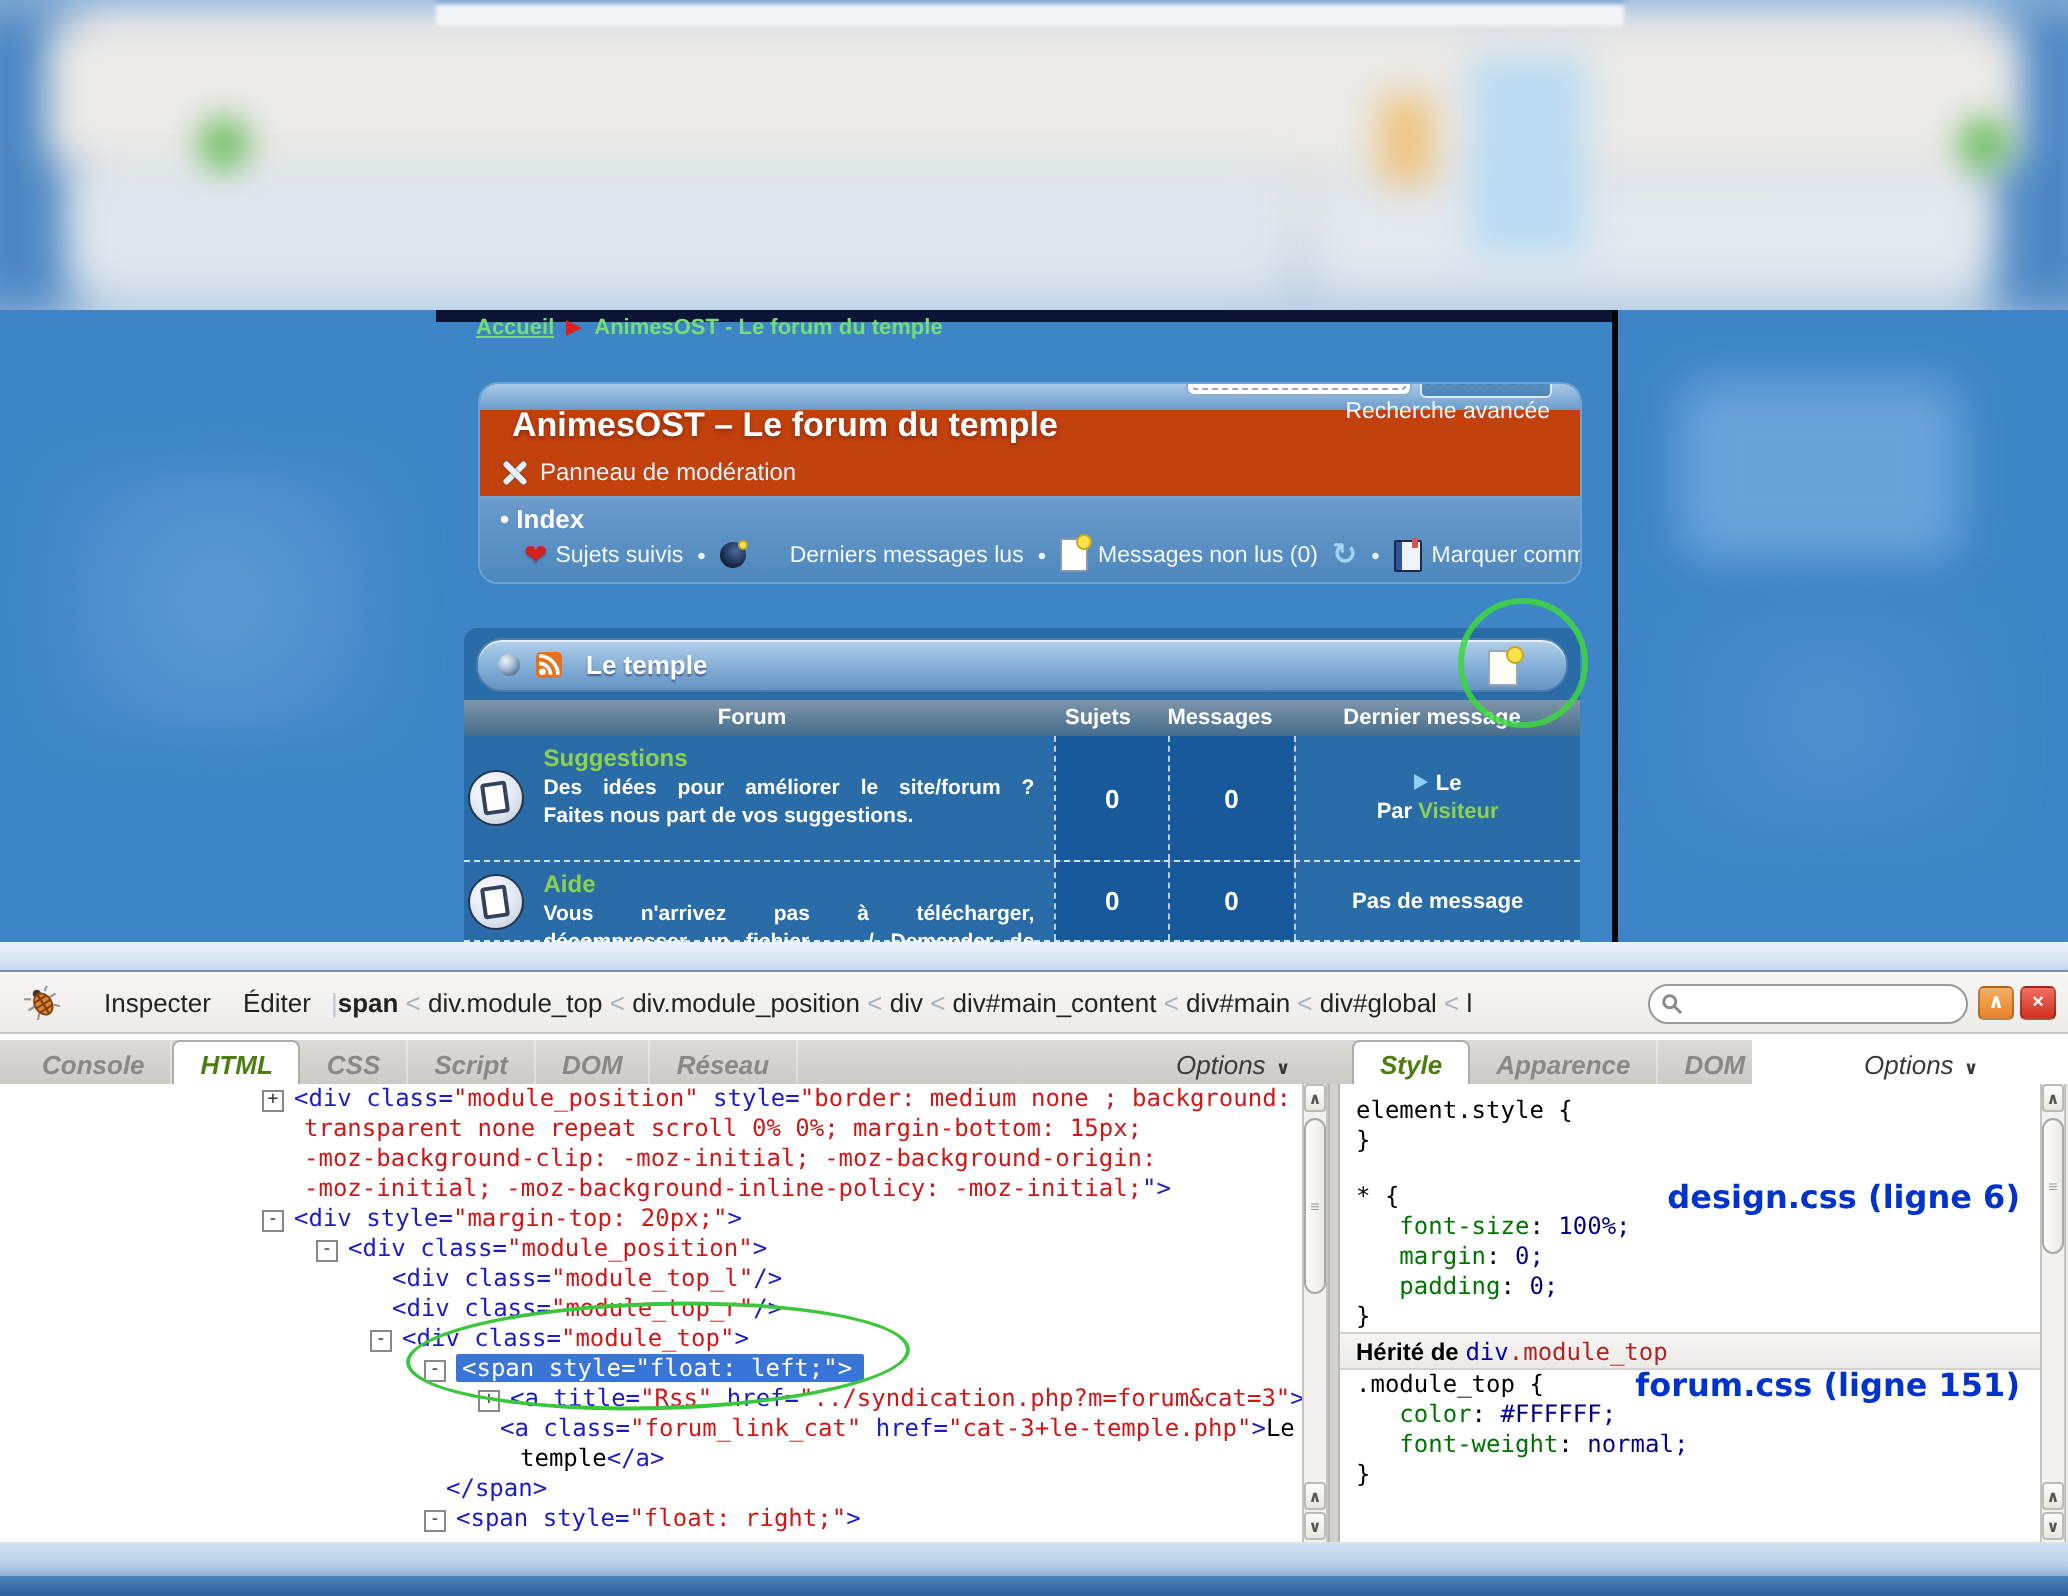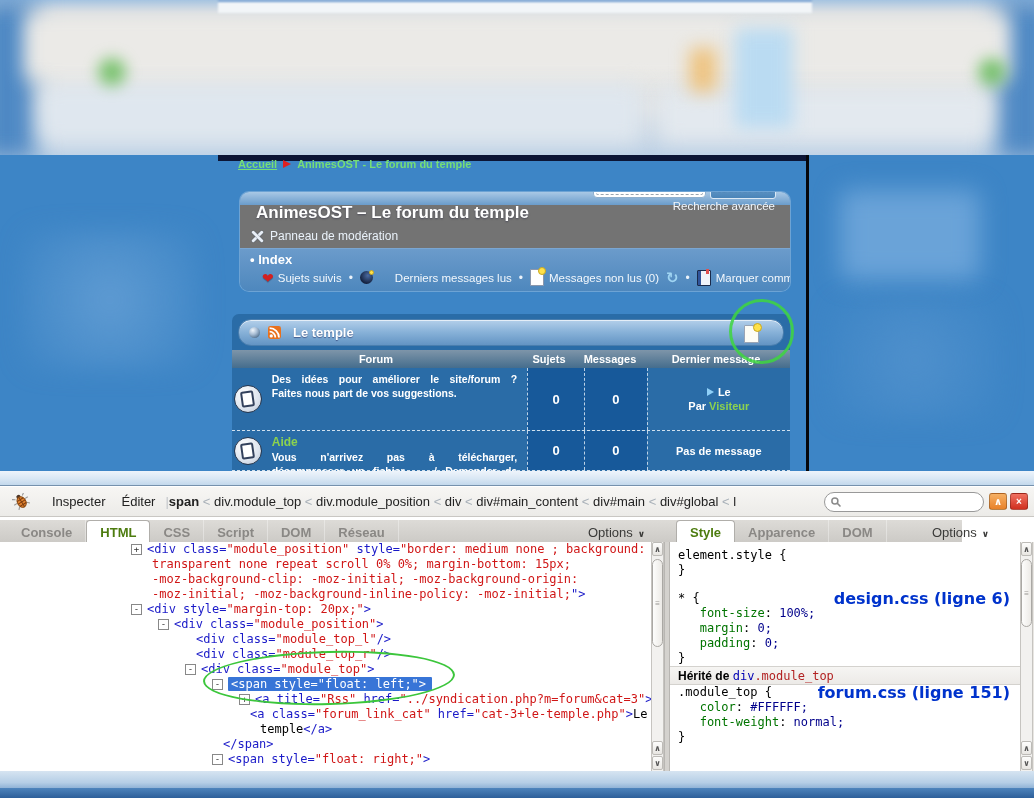--- a/index.html
+++ b/index.html
@@ -32,21 +32,21 @@
 
   
   .crumbs{left:238px;top:158px;font-size:11px;font-weight:bold;color:#76de76;display:flex;align-items:center;gap:6px;}
   .crumb-home{text-decoration:underline;cursor:pointer;}
   .red-arrow-icon{width:0;height:0;border-left:8px solid #e02020;border-top:4px solid transparent;border-bottom:4px solid transparent;display:inline-block;}
 
   
   .hcard{left:240px;top:192px;width:550px;height:99px;border-radius:9px;overflow:hidden;
     box-shadow:0 0 0 1px rgba(255,255,255,.25);}
   .hcard-top{height:13px;background:linear-gradient(180deg,#a9c8e5,#6a9ccb);}
-  .hcard-body{height:43px;background:#737373;position:relative;}
+  .hcard-body{height:43px;background:#c2410c;position:relative;}
   .hcard-index{height:43px;background:linear-gradient(180deg,#6b9bcb,#4d87bd);border-top:1px solid #7aa6d2;position:relative;}
   .forum-title{position:absolute;left:16px;top:-2px;font-size:17px;font-weight:bold;color:#fff;text-shadow:0 1px 2px rgba(0,0,40,.35);}
   .mod-row{position:absolute;left:10px;top:24px;display:flex;align-items:center;gap:6px;color:#eaf2fa;font-size:12px;}
   .tools-icon{position:relative;width:14px;height:14px;display:inline-block;}
   .tools-icon::before,.tools-icon::after{content:"";position:absolute;left:6px;top:0;width:3px;height:15px;background:#e9eff7;border-radius:2px;box-shadow:0 0 1px #345;}
   .tools-icon::before{transform:rotate(45deg);}
   .tools-icon::after{transform:rotate(-45deg);}
   .search-wrap{position:absolute;left:353px;top:-31px;width:113px;height:24px;background:#fff;border:1px solid #8fb0cf;border-radius:4px;box-sizing:border-box;}
   .search-inner{position:absolute;inset:2px;border:1px dashed #9aa5b0;border-radius:2px;display:flex;align-items:center;padding-left:3px;gap:3px;}
   .search-inner input{border:none;outline:none;width:78px;font-family:"Liberation Sans","DejaVu Sans",sans-serif;font-size:12px;font-weight:bold;color:#15365c;background:transparent;}
@@ -115,21 +115,21 @@
   .bc-item{cursor:pointer;}
   .bc-sel{font-weight:bold;}
   .bc-sep{color:#a8b0b8;white-space:pre;}
   .fb-search{position:relative;width:160px;height:20px;margin-right:5px;}
   .fb-search input{width:100%;height:100%;box-sizing:border-box;border:1px solid #999;border-radius:10px;padding-left:22px;outline:none;font-size:12px;background:#fff;}
   .fb-search svg{position:absolute;left:6px;top:4px;}
   .fb-btn{width:18px;height:17px;border-radius:3px;display:flex;align-items:center;justify-content:center;color:#fff;font-size:10px;font-weight:bold;margin-right:3px;cursor:pointer;border:1px solid rgba(0,0,0,.25);box-sizing:border-box;}
   .fb-btn-min{background:linear-gradient(180deg,#f6b064,#e8822a);}
   .fb-btn-close{background:linear-gradient(180deg,#f07060,#d03020);margin-right:6px;}
 
-  .fb-tabbar{position:absolute;left:0;top:34px;width:962px;height:25px;background:linear-gradient(180deg,#dddbd7,#cbc9c5);border-bottom:1px solid #b5b3af;box-sizing:border-box;}
+  .fb-tabbar{position:absolute;left:0;top:34px;width:876px;height:25px;background:linear-gradient(180deg,#dddbd7,#cbc9c5);border-bottom:1px solid #b5b3af;box-sizing:border-box;font-style:italic;}
   .fbtabs{position:absolute;top:0;display:flex;height:25px;}
   .fbtabs-left{left:8px;}
   .fbtabs-right{left:676px;}
   .fbtab{padding:0 13px;line-height:25px;font-size:13px;font-weight:bold;color:#8a8885;cursor:pointer;border-right:1px solid rgba(255,255,255,.35);}
   .fbtab.active{background:#fff;color:#4d7c0f;border:1px solid #b0aeaa;border-bottom:none;border-radius:4px 4px 0 0;line-height:24px;}
   .fb-options{position:absolute;top:0;height:25px;line-height:25px;font-size:13px;color:#3a3a38;cursor:pointer;}
   .fb-options .chev{font-size:9px;margin-left:5px;font-weight:bold;}
   .fb-opt-left{left:588px;}
   .fb-opt-right{left:932px;}
 
@@ -272,20 +272,21 @@
         <span style="width: 148px;">Dernier message</span>
       </div>
     <div class="frows">
         <div class="frow frow-0">
           <div class="fcell-icon">
             <span class="forum-circle-icon">
               <span class="page-glyph"></span>
             </span>
           </div>
           <div class="fcell-main">
+            <a class="fname">Suggestions</a>
             <div class="fdesc just">Des idées pour améliorer le site/forum ?</div>
             <div class="fdesc">Faites nous part de vos suggestions.</div>
           </div>
           <div class="fcell-num">
             <span>0</span>
           </div>
           <div class="fcell-num msgs">
             <span>0</span>
           </div>
           <div class="fcell-last">

